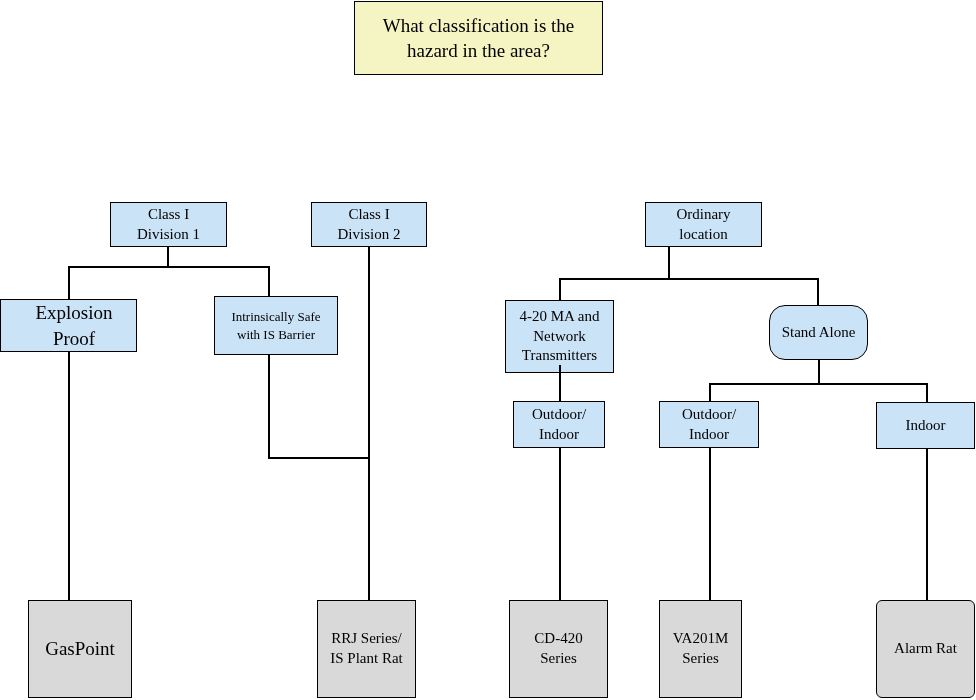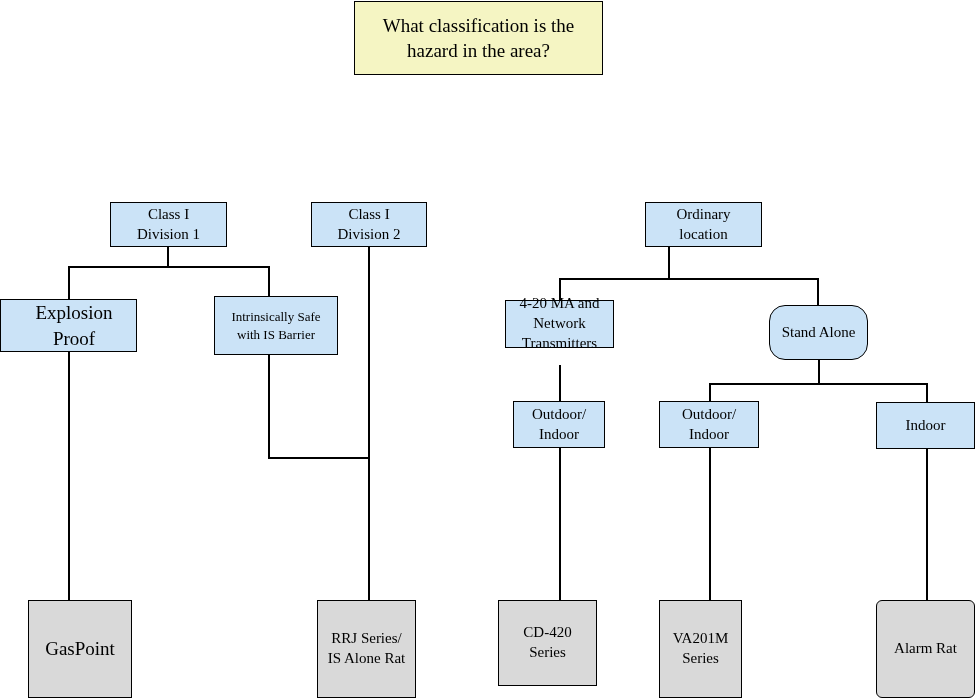--- a/index.html
+++ b/index.html
@@ -20,28 +20,28 @@
   .gray{background:var(--box_gray,#d9d9d9);}
   .line{position:absolute;background:var(--line,#000);}
 
   
   #n-question   {left:318px;top:1px;  width:249px;height:74px;font-size:19px;margin-left:36px;}
   #n-c1d1       {left:110px;top:202px;width:117px;height:45px;font-size:15px;}
   #n-c1d2       {left:311px;top:202px;width:116px;height:45px;font-size:15px;}
   #n-ordinary   {left:610px;top:202px;width:117px;height:45px;font-size:15px;margin-left:35px;}
   #n-explosion  {left:0px;  top:299px;width:137px;height:53px;font-size:19px;padding-left:11px;}
   #n-intrinsic  {left:214px;top:296px;width:124px;height:59px;font-size:13px;}
-  #n-ma420      {left:505px;top:300px;width:109px;height:48px;font-size:15px;}
+  #n-ma420      {left:505px;top:300px;width:109px;height:73px;font-size:15px;}
   #n-standalone {left:769px;top:305px;width:99px; height:55px;font-size:15px;border-radius:16px;}
   #n-outdoor1   {left:513px;top:401px;width:92px; height:47px;font-size:15px;}
   #n-outdoor2   {left:659px;top:401px;width:100px;height:47px;font-size:15px;}
   #n-indoor     {left:876px;top:402px;width:99px; height:47px;font-size:15px;}
   #n-gaspoint   {left:28px; top:600px;width:104px; height:98px;font-size:19px;}
   #n-rrj        {left:317px;top:600px;width:99px; height:98px;font-size:15px;}
-  #n-cd420      {left:498px;top:600px;width:99px; height:86px;font-size:15px;font-family:Liberation Serif, serif;}
+  #n-cd420      {left:509px;top:600px;width:99px; height:98px;font-size:15px;font-family:Liberation Serif, serif;}
   #n-va201m     {left:659px;top:600px;width:83px;height:98px;font-size:15px;}
   #n-alarmrat   {left:876px;top:600px;width:99px; height:98px;font-size:15px;border-radius:6px;}
 
   
   #l1 {left:167px;top:247px;width:1.5px;height:19px;}
   #l2 {left:68px; top:266px;width:201px;height:1.5px;}
   #l3 {left:68px; top:266px;width:1.5px;height:33px;}
   #l4 {left:268px;top:266px;width:1.5px;height:30px;}
   #l5 {left:68px; top:352px;width:1.5px;height:248px;}
   #l6 {left:268px;top:355px;width:1.5px;height:103px;}
@@ -82,21 +82,21 @@
 Transmitters</div>
 <div class="node blue" id="n-standalone">Stand Alone</div>
 <div class="node blue" id="n-outdoor1">Outdoor/
 Indoor</div>
 <div class="node blue" id="n-outdoor2">Outdoor/
 Indoor</div>
 <div class="node blue" id="n-indoor">Indoor</div>
 
 <div class="node gray" id="n-gaspoint">GasPoint</div>
 <div class="node gray" id="n-rrj">RRJ Series/
-IS Alone Rat</div>
+IS Plant Rat</div>
 <div class="node gray" id="n-cd420">CD-420
 Series</div>
 <div class="node gray" id="n-va201m">VA201M
 Series</div>
 <div class="node gray" id="n-alarmrat">Alarm Rat</div>
 
 <div class="line" id="l1"></div>
 <div class="line" id="l2"></div>
 <div class="line" id="l3"></div>
 <div class="line" id="l4"></div>

